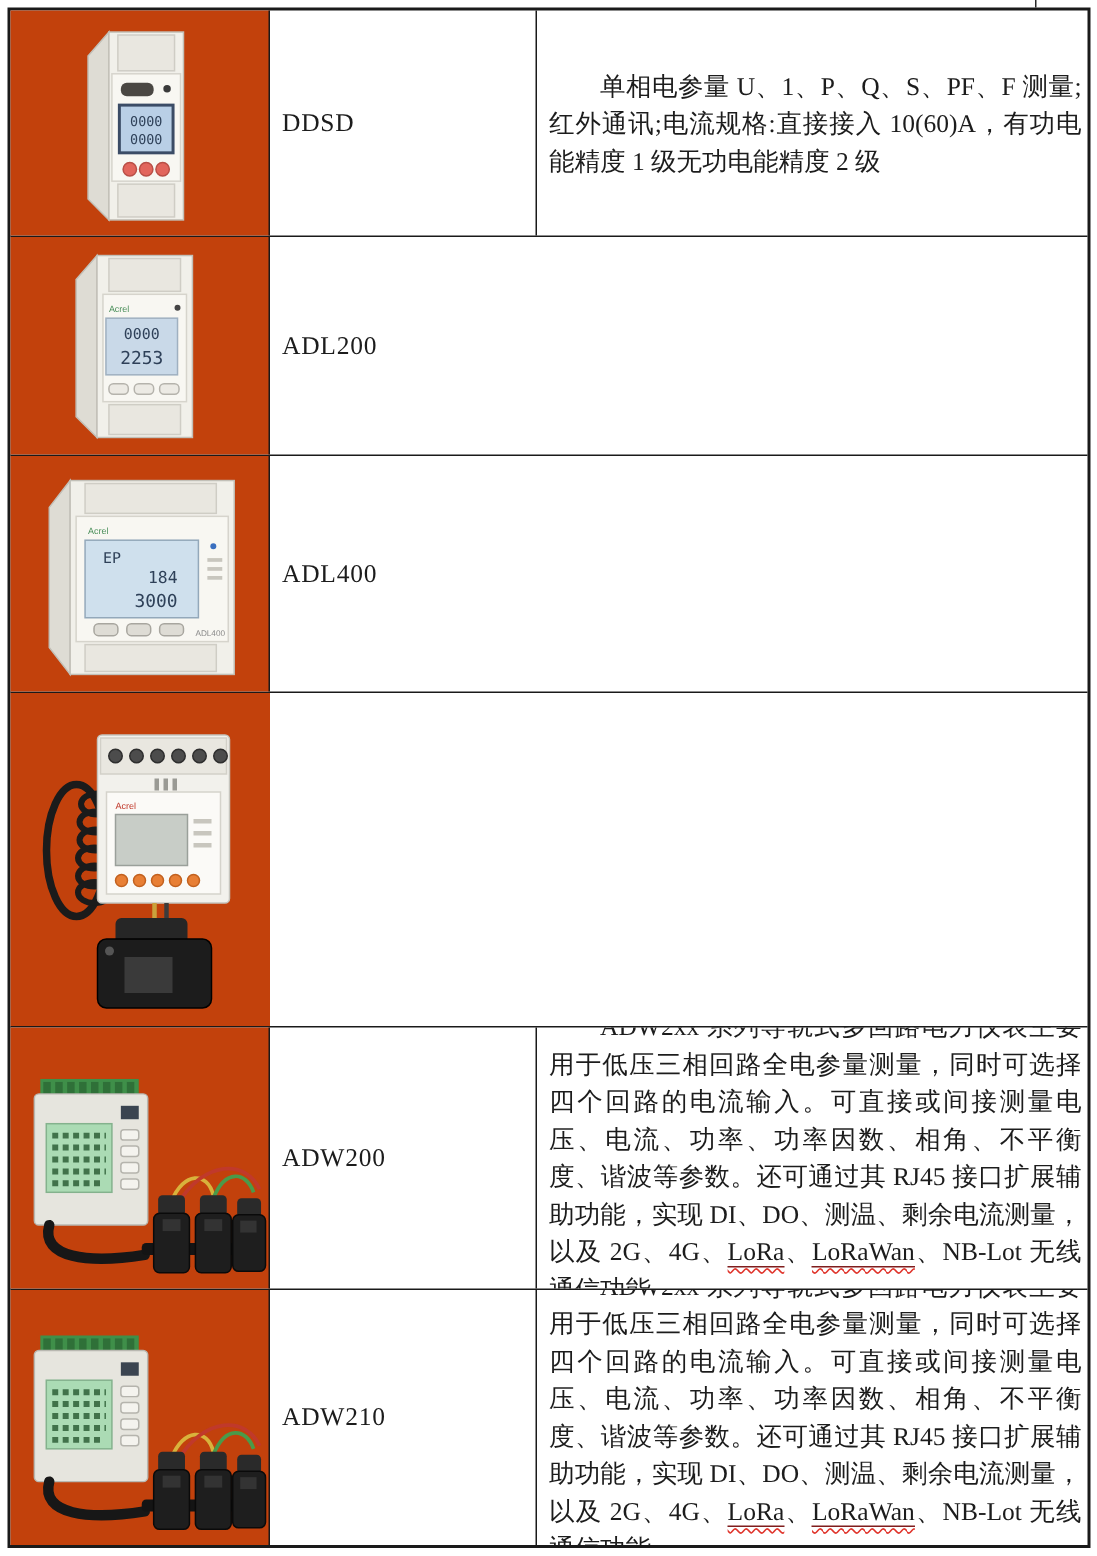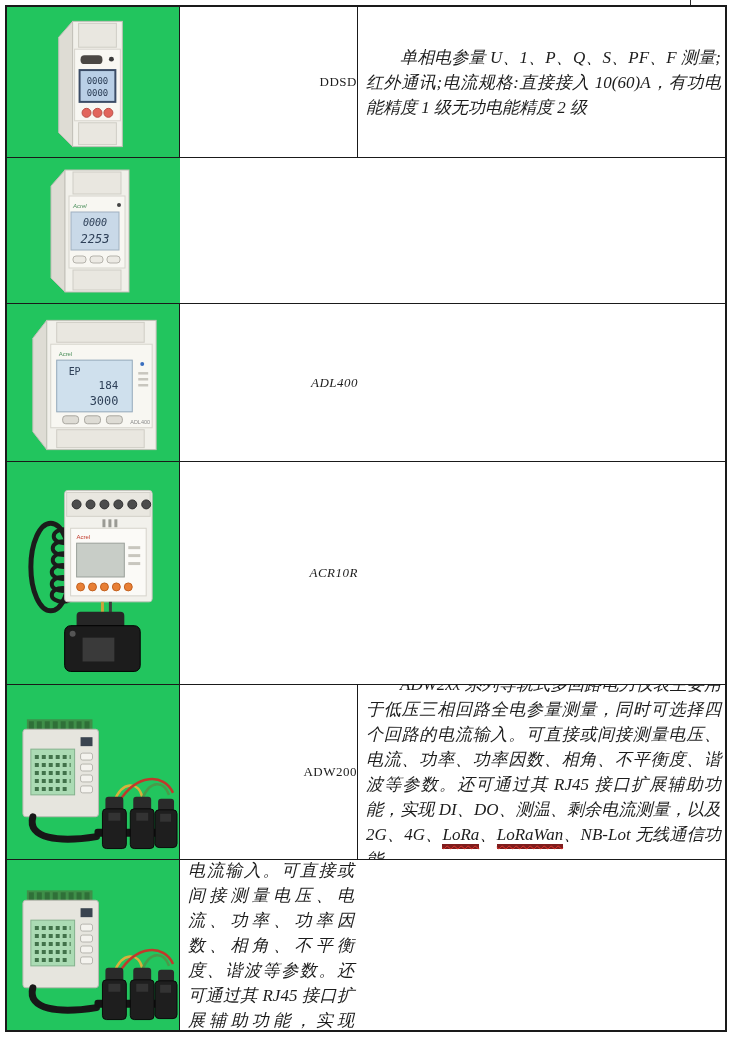--- a/index.html
+++ b/index.html
@@ -4,26 +4,26 @@
 <style>
   html,body{margin:0;padding:0;background:#fff;width:731px;height:1037px;overflow:hidden;
     font-family:"Liberation Serif","DejaVu Serif",serif;color:#1c1c1c;}
   .page{position:relative;width:731px;height:1037px;background:#fff;}
   .artifact-tick{position:absolute;left:690px;top:0;width:1px;height:6px;background:#2a2a2a;}
   .doc-table{position:absolute;left:5px;top:5px;width:722px;border:2px solid #1a1a1a;box-sizing:border-box;background:#fff;}
   .row{display:grid;grid-template-columns:173px 178px 1fr;border-bottom:1px solid #1a1a1a;box-sizing:border-box;}
   .row:last-child{border-bottom:none;}
   .r1{height:151px}.r2{height:146px}.r3{height:158px}.r4{height:223px}.r5{height:175px}.r6{height:170px}
   .cell{border-right:1px solid #1a1a1a;box-sizing:border-box;display:flex;align-items:center;overflow:hidden;}
-  .cell:last-child{border-right:none;font-style:italic;}
-  .cell-img{justify-content:center;background:#22c55e;}
-  .cell-model{padding-left:8px;font-size:13px;letter-spacing:.5px;justify-content:flex-end;}
+  .cell:last-child{border-right:none;}
+  .cell-img{justify-content:center;background:#c2410c;}
+  .cell-model{padding-left:8px;font-size:17px;letter-spacing:.5px;}
   .cell-desc{padding:2px 4px 2px 8px;}
   .cell-desc p{margin:0;font-size:17px;line-height:25px;text-align:justify;text-align-last:left;text-indent:2em;word-break:break-word;}
-  .wavy-word{border-bottom:5px solid #7f1d1d;text-decoration:underline wavy #e0342b 1px;text-underline-offset:5px;}
+  .wavy-word{border-bottom:1px solid #7f1d1d;text-decoration:underline wavy #e0342b 1px;text-underline-offset:5px;}
   svg{display:block;}
   .lcd-txt{font-family:"DejaVu Sans Mono",monospace;fill:#2e4058;}
 </style>
 </head>
 <body>
 
 <div class="page">
   <div class="artifact-tick"></div>
 
   <div class="doc-table">
@@ -65,20 +65,23 @@
           <rect x="62" y="38" width="56" height="72" fill="#f8f7f2" stroke="#d6d4cc"></rect>
           <text x="66" y="50" font-size="6" fill="#4a8f5a" font-family="Liberation Sans, sans-serif">Acrel</text>
           <circle cx="112" cy="47" r="2" fill="#444444"></circle>
           <rect x="64" y="54" width="48" height="38" fill="#c9d9e8" stroke="#9fb0c0"></rect>
           <text class="lcd-txt" x="88" y="68" font-size="10" text-anchor="middle">0000</text>
           <text class="lcd-txt" x="88" y="85" font-size="12" text-anchor="middle">2253</text>
           <rect x="66" y="98" width="13" height="7" rx="3" fill="#eceae4" stroke="#b5b3ac"></rect>
           <rect x="83" y="98" width="13" height="7" rx="3" fill="#eceae4" stroke="#b5b3ac"></rect>
           <rect x="100" y="98" width="13" height="7" rx="3" fill="#eceae4" stroke="#b5b3ac"></rect>
         </svg>
+      </div>
+      <div class="cell cell-model">
+        <span>ADL200</span>
       </div>
     </div>
 
     <div class="row r3">
       <div class="cell cell-img">
         <svg width="173" height="158" viewBox="0 0 173 158">
           <polygon points="26,34 40,16 40,146 26,128" fill="#dedcd4" stroke="#c2c0b8"></polygon>
           <rect x="40" y="16" width="110" height="130" fill="#f1f0ea" stroke="#c2c0b8"></rect>
           <rect x="50" y="18" width="88" height="20" fill="#e9e7e0" stroke="#cfcdc5"></rect>
           <rect x="50" y="126" width="88" height="18" fill="#e9e7e0" stroke="#cfcdc5"></rect>
@@ -136,23 +139,20 @@
           <circle cx="110" cy="125" r="4" fill="#e87f35" stroke="#c2611f"></circle>
           <circle cx="122" cy="125" r="4" fill="#e87f35" stroke="#c2611f"></circle>
           <path d="M96,140 v12" stroke="#caa23c" stroke-width="3"></path>
           <path d="M104,140 v12" stroke="#3c3c3c" stroke-width="3"></path>
           <rect x="70" y="150" width="48" height="18" rx="4" fill="#262626"></rect>
           <rect x="58" y="164" width="76" height="46" rx="6" fill="#1c1c1c" stroke="#000000"></rect>
           <rect x="76" y="176" width="32" height="24" fill="#3a3a3a"></rect>
           <circle cx="66" cy="172" r="3" fill="#555555"></circle>
         </svg>
       </div>
-      <div class="cell cell-model">
-        <span>ACR10R</span>
-      </div>
     </div>
 
     <div class="row r5">
       <div class="cell cell-img">
         <svg width="173" height="175" viewBox="0 0 173 175">
           <rect x="20" y="34" width="66" height="12" fill="#3f8f49"></rect>
           <rect x="22" y="36" width="5" height="8" fill="#2f7038"></rect>
             <rect x="30" y="36" width="5" height="8" fill="#2f7038"></rect>
           <rect x="38" y="36" width="5" height="8" fill="#2f7038"></rect>
             <rect x="46" y="36" width="5" height="8" fill="#2f7038"></rect>
@@ -229,19 +229,22 @@
           <rect x="96" y="120" width="24" height="40" rx="4" fill="#1e1e1e" stroke="#0a0a0a"></rect>
           <rect x="102" y="124" width="12" height="8" fill="#333333"></rect>
           <rect x="127" y="108" width="18" height="14" rx="3" fill="#2a2a2a"></rect>
           <rect x="124" y="120" width="24" height="40" rx="4" fill="#1e1e1e" stroke="#0a0a0a"></rect>
           <rect x="130" y="124" width="12" height="8" fill="#333333"></rect>
           <rect x="152" y="110" width="16" height="13" rx="3" fill="#2a2a2a"></rect>
           <rect x="149" y="121" width="22" height="38" rx="4" fill="#1e1e1e" stroke="#0a0a0a"></rect>
           <rect x="154" y="125" width="11" height="8" fill="#333333"></rect>
         </svg>
       </div>
+      <div class="cell cell-model">
+        <span>ADW210</span>
+      </div>
       <div class="cell cell-desc">
         <p><span>ADW2xx 系列导轨式多回路电力仪表主要用于低压三相回路全电参量测量，同时可选择四个回路的电流输入。可直接或间接测量电压、电流、功率、功率因数、相角、不平衡度、谐波等参数。还可通过其 RJ45 接口扩展辅助功能，实现 DI、DO、测温、剩余电流测量，以及 2G、4G、</span><span class="wavy-word">LoRa</span><span>、</span><span class="wavy-word">LoRaWan</span><span>、NB-Lot 无线通信功能。</span></p>
       </div>
     </div>
 
   </div>
 </div>
 
 </body></html>

